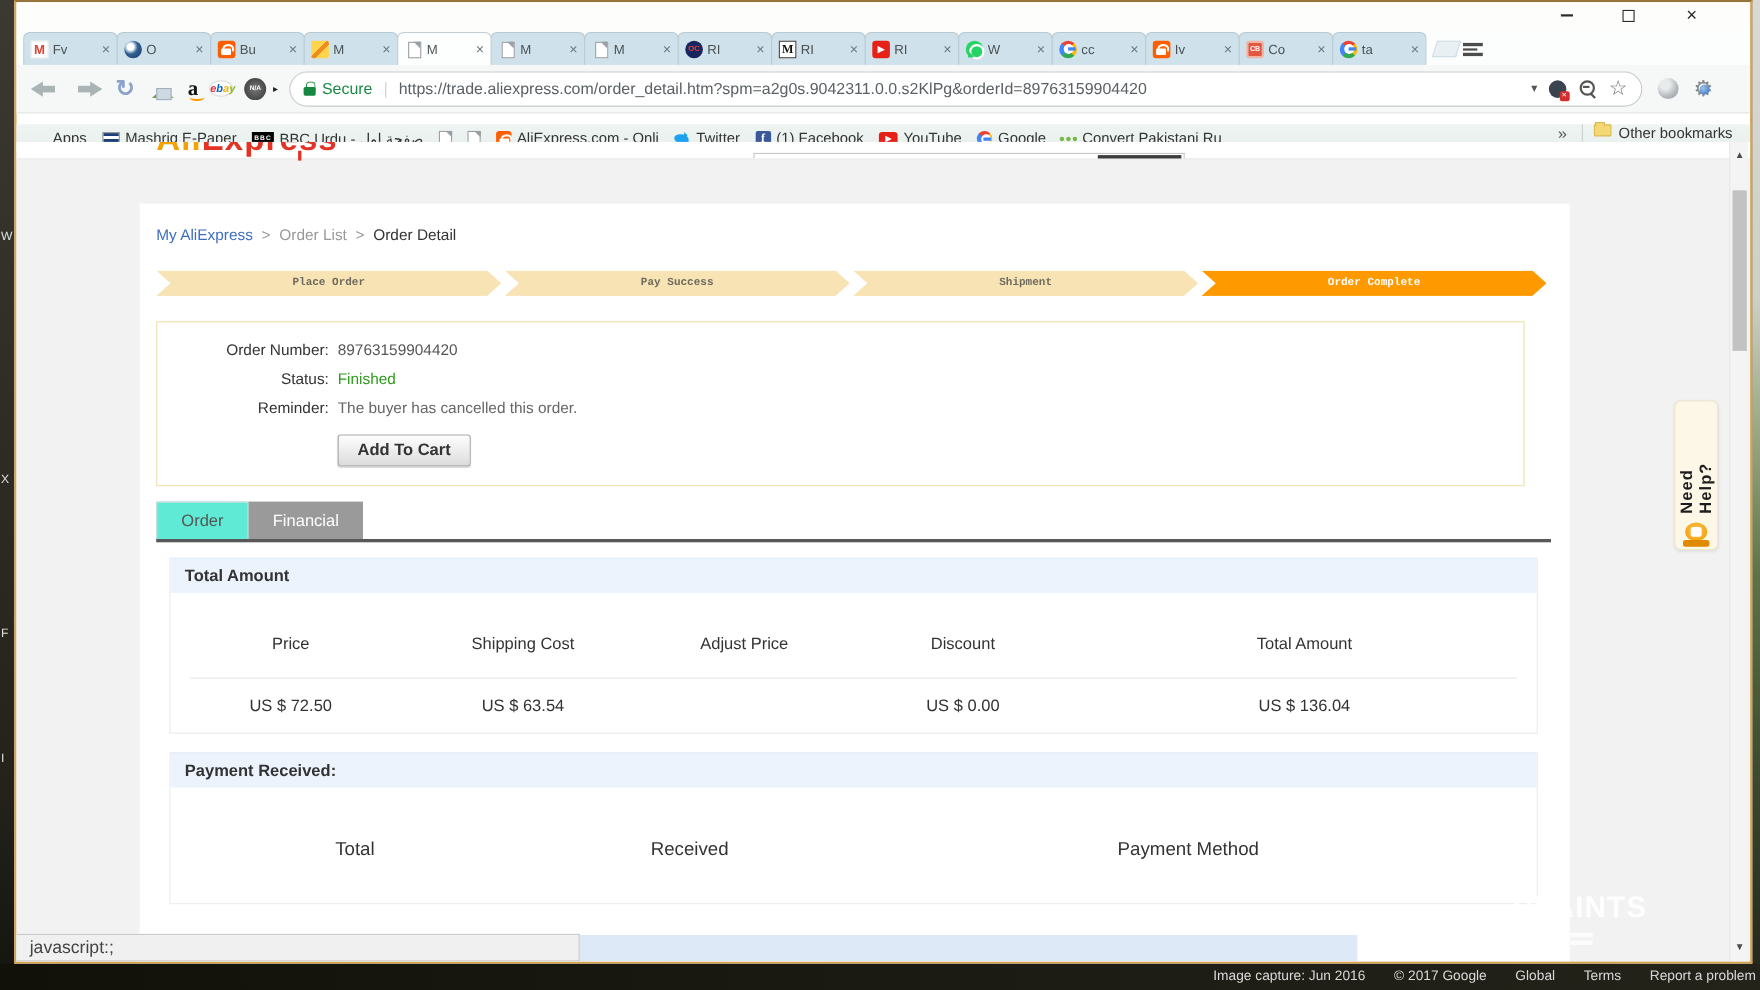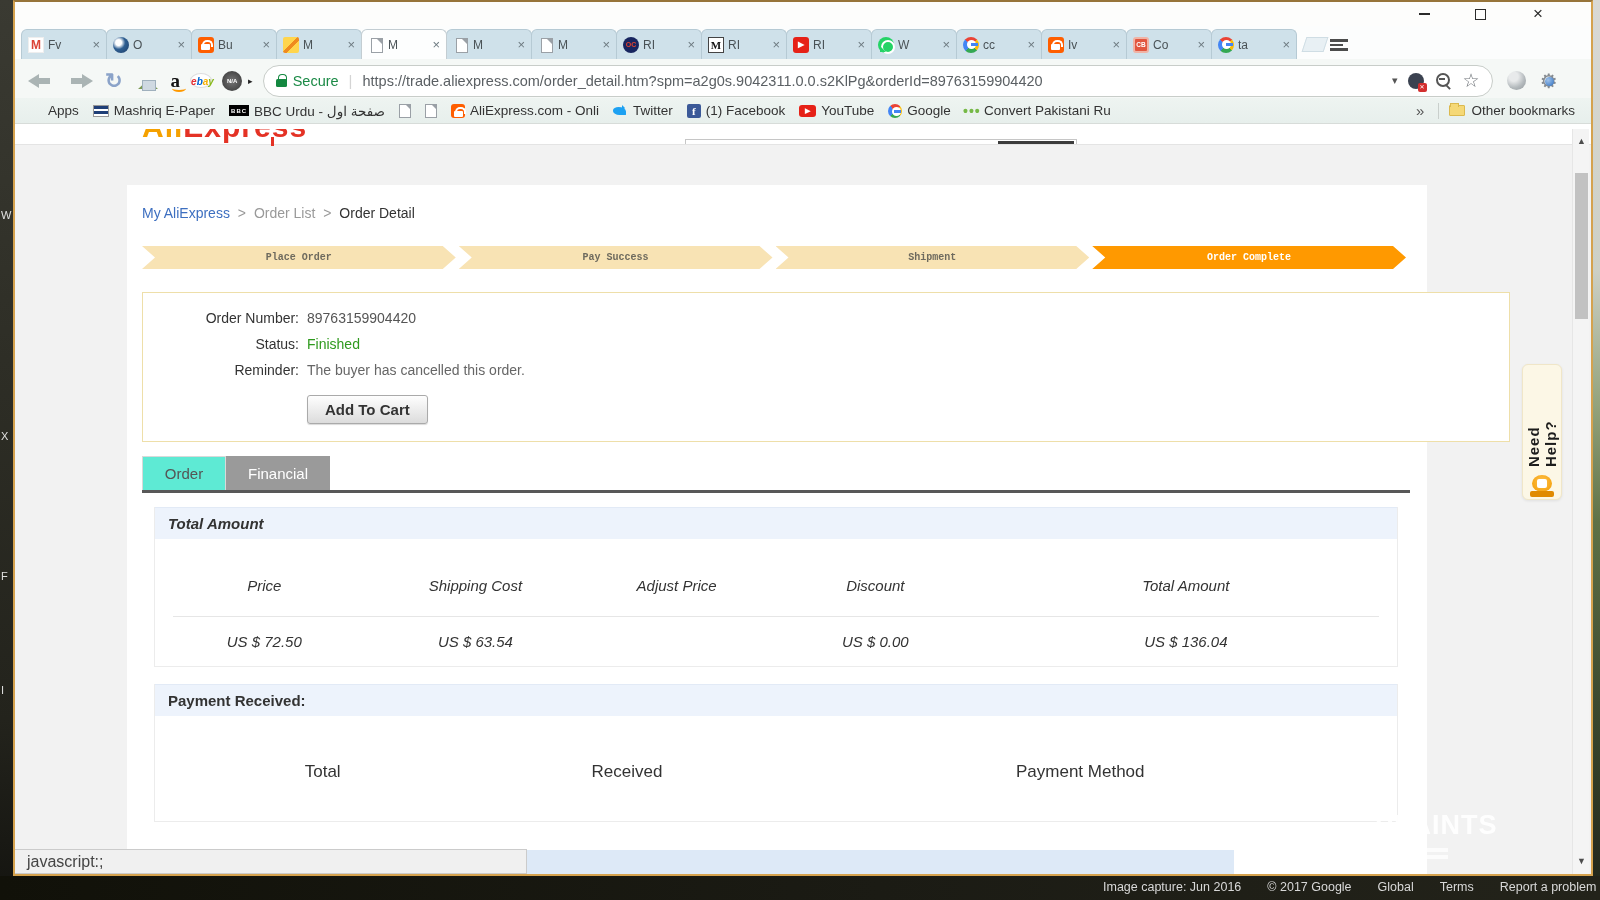--- a/index.html
+++ b/index.html
@@ -98,21 +98,21 @@
   .zoomout { position:relative; width:15px; height:15px; margin-right:12px; }
   .zoomout::before { content:""; position:absolute; left:0; top:0; width:10px; height:10px; border:2px solid #555; border-radius:50%; }
   .zoomout::after { content:""; position:absolute; right:0; bottom:0; width:6px; height:2px; background:#555; transform:rotate(45deg); }
   .zoomout i { position:absolute; left:3px; top:5px; width:6px; height:2px; background:#555; }
   .star { color:#6d7277; font-size:19px; line-height:1; }
   .ext-globe { width:19px; height:19px; border-radius:50%; margin-left:14px; background:radial-gradient(circle at 35% 30%,#e8eaeb 0 25%,#b4babd 60%,#8f969a 100%); }
   .ext-gear { position:relative; font-size:20px; color:#858b91; margin-left:14px; line-height:1; }
   .ext-gear::after { content:""; position:absolute; left:5px; top:6px; width:9px; height:9px; border-radius:50%; background:radial-gradient(circle at 35% 35%,#9fc2ea,#2e6fc0); }
 
   
-  .bookmarksbar { left:0; top:96px; width:100%; height:26px; background:linear-gradient(#eef4f1,#e7efec); border-bottom:1px solid #d7dcd9; display:flex; align-items:center; font-size:13.5px; color:#333; }
+  .bookmarksbar { left:0; top:111px; width:100%; height:26px; background:linear-gradient(#eef4f1,#e7efec); border-bottom:1px solid #d7dcd9; display:flex; font-size:13.5px; color:#333; }
   .bm { display:flex; align-items:center; gap:5px; margin-left:14px; white-space:nowrap; }
   .bm-icon { width:14px; height:14px; flex:0 0 auto; display:flex; align-items:center; justify-content:center; font-weight:bold; }
   .ic-apps { display:grid; grid-template-columns:repeat(3,4px); grid-auto-rows:4px; gap:1px; width:14px; height:14px; }
   .ic-apps i:nth-child(3n+1){background:#db4437}.ic-apps i:nth-child(3n+2){background:#f4b400}.ic-apps i:nth-child(3n){background:#4285f4}
   .ic-apps i:nth-child(7){background:#0f9d58}
   .ic-flag { background:repeating-linear-gradient(180deg,#1f3f77 0 3px,#fff 3px 5px); border:1px solid #999; width:16px; height:12px; }
   .ic-bbc { background:#000; color:#fff; font-size:6px; width:20px; height:11px; display:flex; align-items:center; justify-content:center; letter-spacing:1px; }
   .ic-doc { position:relative; width:12px; height:14px; background:#fff; border:1px solid #9aa0a6; }
   .ic-doc::after { content:""; position:absolute; right:-1px; top:-1px; border:3px solid #9aa0a6; border-left-color:transparent; border-bottom-color:transparent; }
   .ic-tw { position:relative; width:15px; height:12px; }
@@ -141,38 +141,38 @@
   .breadcrumb { position:absolute; left:127px; top:76px; font-size:14px; color:#999; }
   .breadcrumb .home-link { color:#3d6fc0; }
   .breadcrumb .current { color:#333; }
   .breadcrumb span { margin-right:4px; }
 
   .steps { position:absolute; left:127px; top:117px; width:1264px; height:23px; display:flex; gap:3px; }
   .step { flex:1 1 0; background:#f8e3b4; color:#6e6a5e; font-size:10px; font-weight:bold; display:flex; align-items:center; justify-content:center;
     clip-path:polygon(0 0, calc(100% - 13px) 0, 100% 50%, calc(100% - 13px) 100%, 0 100%, 13px 50%);font-family:Liberation Mono, monospace; }
   .step.active { background:#ff9900; color:#fff; }
 
-  .order-box { position:absolute; left:127px; top:163px; width:1368px; height:150px; border:1px solid #eedfa9; background:#fff; padding-top:17px; font-size:14px; }
+  .order-box { position:absolute; left:127px; top:163px; width:1244px; height:150px; border:1px solid #eedfa9; background:#fff; padding-top:17px; font-size:14px; }
   .o-row { display:flex; margin-bottom:9px; line-height:17px; }
   .o-label { width:156px; text-align:right; color:#333; flex:0 0 156px; }
   .o-val { margin-left:8px; color:#555; }
   .o-val.status { color:#2f9a1e; font-weight:normal; }
   .o-val.reminder { color:#666; }
   .addcart { margin:7px 0 0 164px; padding:5px 17px; font-size:15px; font-weight:bold; color:#333;
     background:linear-gradient(#fefefe,#dcdcdc); border:1px solid #aaa; border-radius:3px; box-shadow:0 1px 1px rgba(0,0,0,.15); cursor:pointer; }
 
   .ptabs { position:absolute; left:127px; top:327px; display:flex; }
   .ptab { height:34px; display:flex; align-items:center; justify-content:center; font-size:15px; }
   .ptab.order { width:84px; background:#5eead4; border:1px solid #d9d9d9; border-bottom:none; color:#555; }
   .ptab.financial { width:104px; background:#9a9a9a; color:#fff; }
   .ptab-line { position:absolute; left:127px; top:361px; width:1268px; height:3px; background:#585858; }
 
   .section { position:absolute; left:139px; width:1244px; background:#fff; border:1px solid #ececec; border-top:none; }
   .section-hd { height:32px; background:#edf3fc; display:flex; align-items:center; padding-left:13px; font-size:15px; font-weight:bold; color:#333; border-top:1px solid #e2eaf6; }
-  .sec-total { top:378px; height:160px;font-style:italic; }
+  .sec-total { top:378px; height:160px; }
   .fin-grid { display:grid; grid-template-columns:17.6% 16.4% 16% 16% 34%; text-align:center; font-size:15px; color:#333; }
   .fin-head { margin-top:38px; }
   .fin-divider { margin:22px 18px 0 18px; border-top:1px solid #e6e6e6; }
   .fin-vals { margin-top:16px; }
   .sec-pay { top:555px; height:138px; }
   .pay-grid { display:grid; grid-template-columns:27% 22% 51%; text-align:center; font-size:17px; color:#333; margin-top:46px; }
 
   .bottom-blue { position:absolute; left:0; top:721px; width:1219px; height:24px; background:#dde9f7; }
   .status-tip { position:absolute; left:0; top:720px; width:512px; height:25px; background:#f0f0f0; border:1px solid #cbcbcb; border-left:none;
     font-size:16px; color:#444; line-height:23px; padding-left:12px; }

